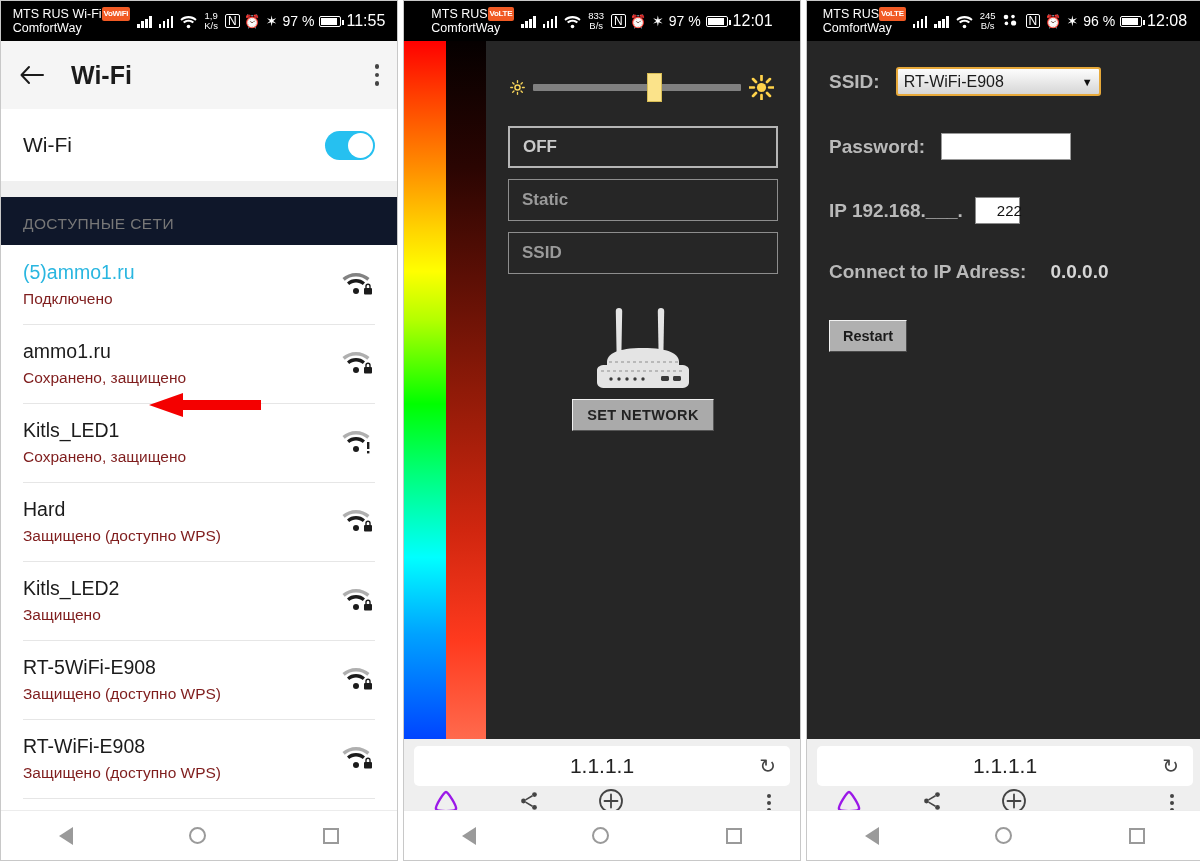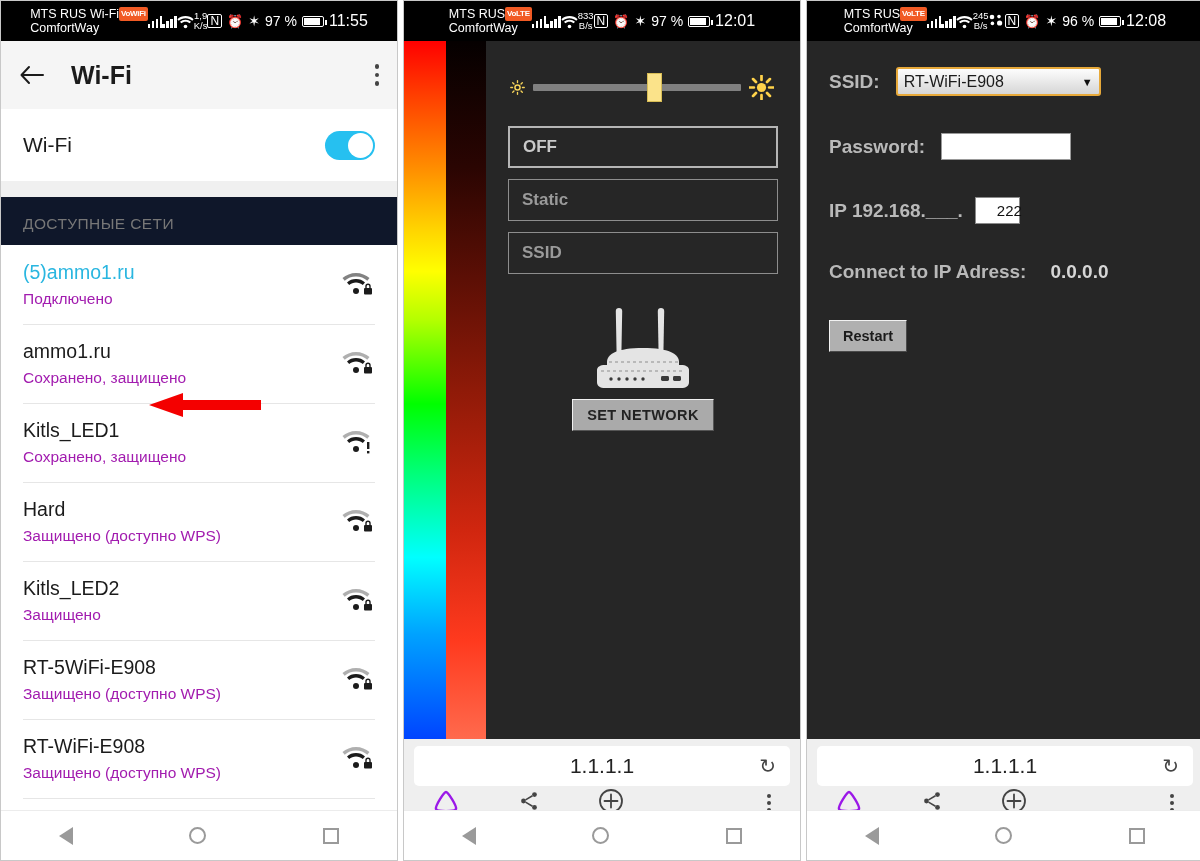--- a/index.html
+++ b/index.html
@@ -26,20 +26,21 @@
   }
 
   
   .statusbar {
     height: 40px;
     background: #000;
     color: #fff;
     display: flex;
     align-items: center;
     justify-content: center;
+    gap: 7px;
     font-size: 13px;
     padding: 0 8px;
     position: relative;
   }
   .carrier { line-height: 14px; font-size: 12.5px; text-align: left; }
   .carrier .l2 { display: block; }
   .vltebadge {
     display: inline-block;
     background: #f15a24;
     color: #fff;
@@ -93,21 +94,21 @@
   .net-row {
     display: flex; align-items: center; padding: 13px 22px 14px 22px;
     position: relative; min-height: 79px;
   }
   .net-row + .net-row::before {
     content:""; position:absolute; left:22px; right:22px; top:0; height:1px; background:#e6e6e6;
   }
   .net-text { flex: 1; }
   .net-name { font-size: 19.5px; color: #1b1b1b; line-height: 26px; }
   .net-name.connected { color: #29b6e0; }
-  .net-sub { font-size: 15.5px; color: #a21caf; margin-top: 4px; line-height: 20px; }
+  .net-sub { font-size: 15.5px; color: #7f1d1d; margin-top: 4px; line-height: 20px; }
   .wifi-ico { width: 34px; height: 28px; flex: 0 0 auto; position: relative; }
 
   .navbar-android {
     position: absolute; left: 0; right: 0; bottom: 0; height: 50px;
     background: #fff; display: flex; align-items: center; justify-content: space-around;
     border-top: 1px solid #ececec;
   }
   .nav-back { width:0;height:0;border-top:9px solid transparent;border-bottom:9px solid transparent;border-right:14px solid #9a9a9a; }
   .nav-home { width:17px;height:17px;border:2px solid #9a9a9a;border-radius:50%; }
   .nav-recent { width:16px;height:16px;border:2px solid #9a9a9a; }

